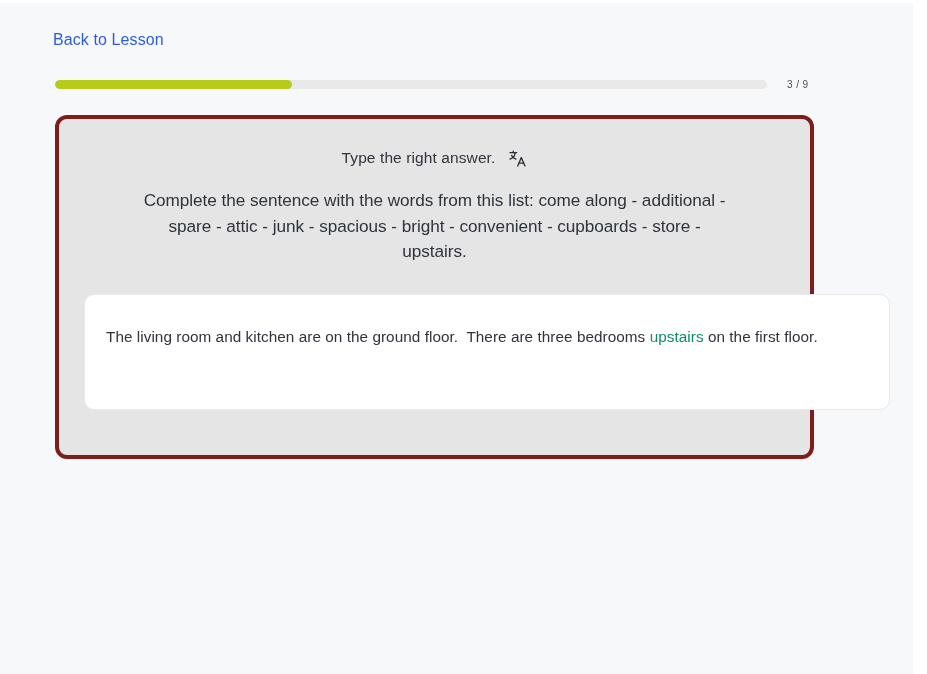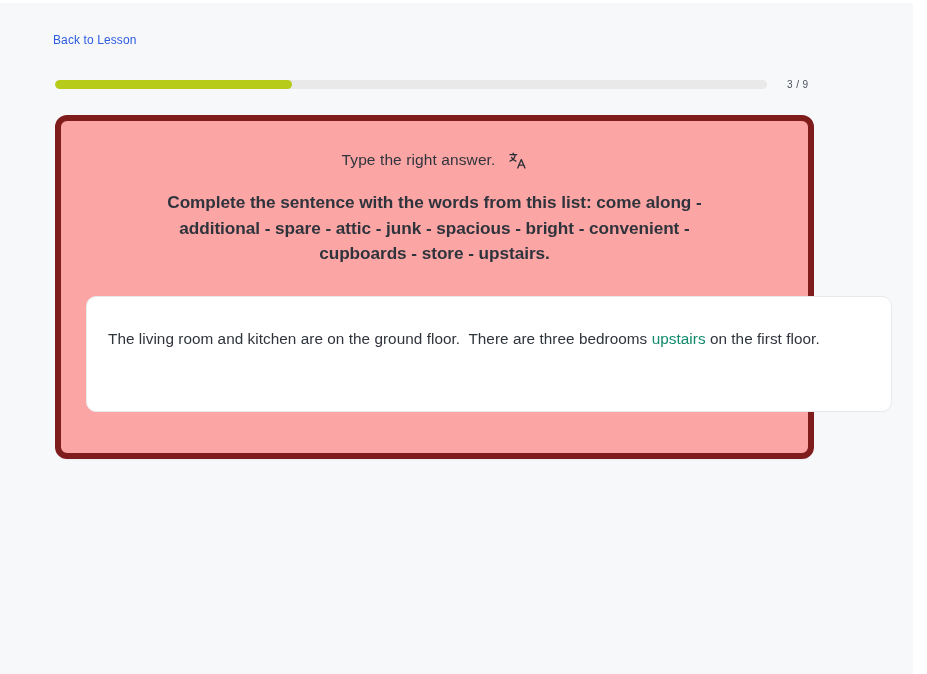--- a/index.html
+++ b/index.html
@@ -34,21 +34,21 @@
     width: 14px;
     height: 674px;
     background: #ffffff;
   }
 
   
   .back-link {
     position: absolute;
     left: 53px;
     top: 27px;
-    font-size: 12px;
+    font-size: 16px;
     line-height: 20px;
     color: #2c5ce0;
     text-decoration: none;
     cursor: pointer;
     white-space: nowrap;
     letter-spacing: 0.1px;
   }
 
   
   .progress-row {
@@ -86,23 +86,23 @@
     letter-spacing: 0.4px;
   }
 
   
   .card {
     position: absolute;
     left: 55px;
     top: 112px;
     width: 759px;
     height: 344px;
-    background: #fca5a5;
+    background: #e5e5e5;
     border-radius: 12px;
-    border: 6px solid #7f1d1d;
+    border: 4px solid #7f1d1d;
     box-shadow: 0 1px 2px rgba(16,24,40,0.04);
   }
 
   .prompt-row {
     position: absolute;
     left: 0;
     top: 29px;
     width: 100%;
     display: flex;
     align-items: center;
@@ -125,21 +125,21 @@
   }
 
   .instruction {
     position: absolute;
     left: 50%;
     transform: translateX(-50%);
     top: 69px;
     width: 585px;
     text-align: center;
     font-size: 17.2px;
-    font-weight: bold;
+    font-weight: normal;
     line-height: 25.5px;
     color: #2f343c;
     letter-spacing: -0.05px;
   }
 
   
   .answer-box {
     position: absolute;
     left: 25px;
     top: 175px;

